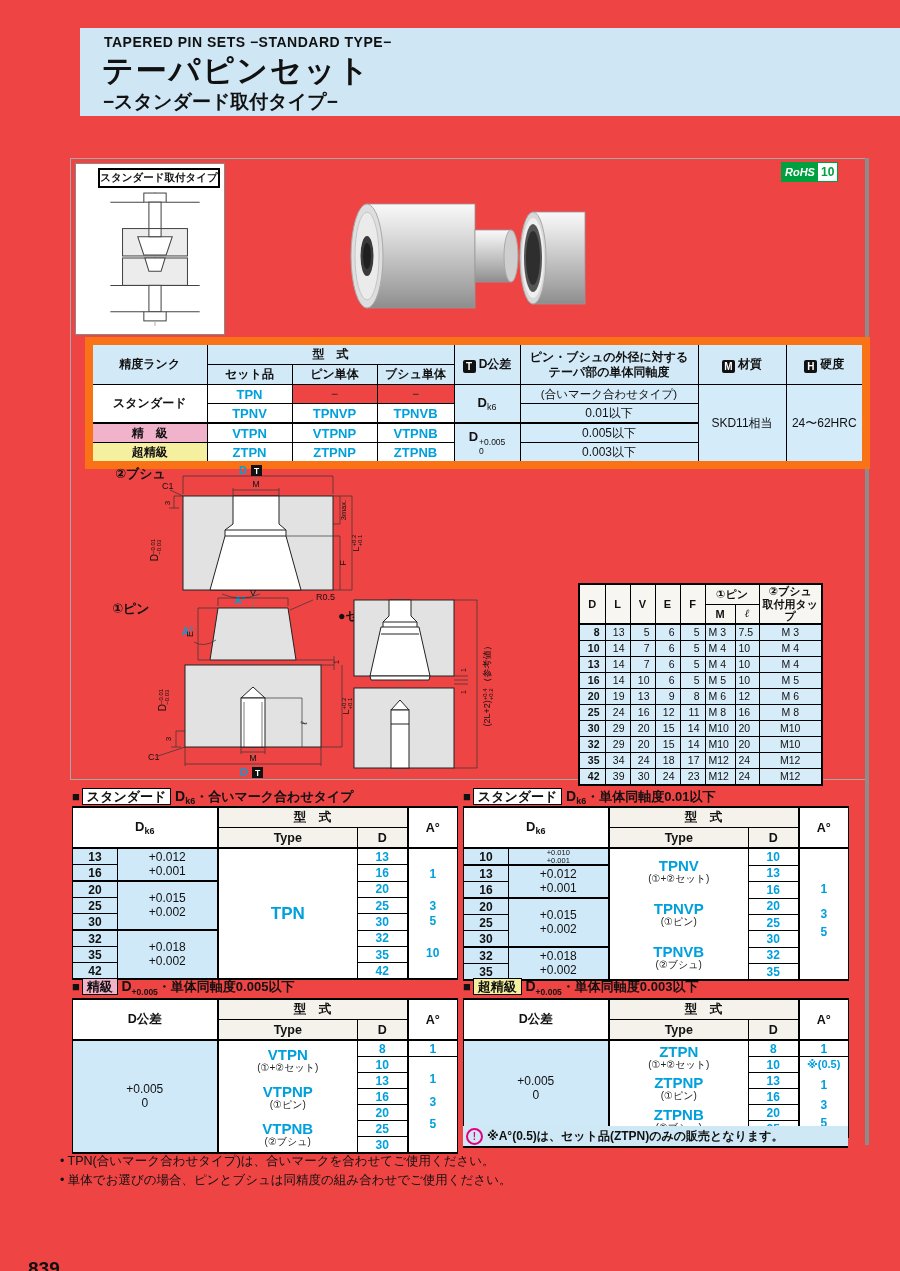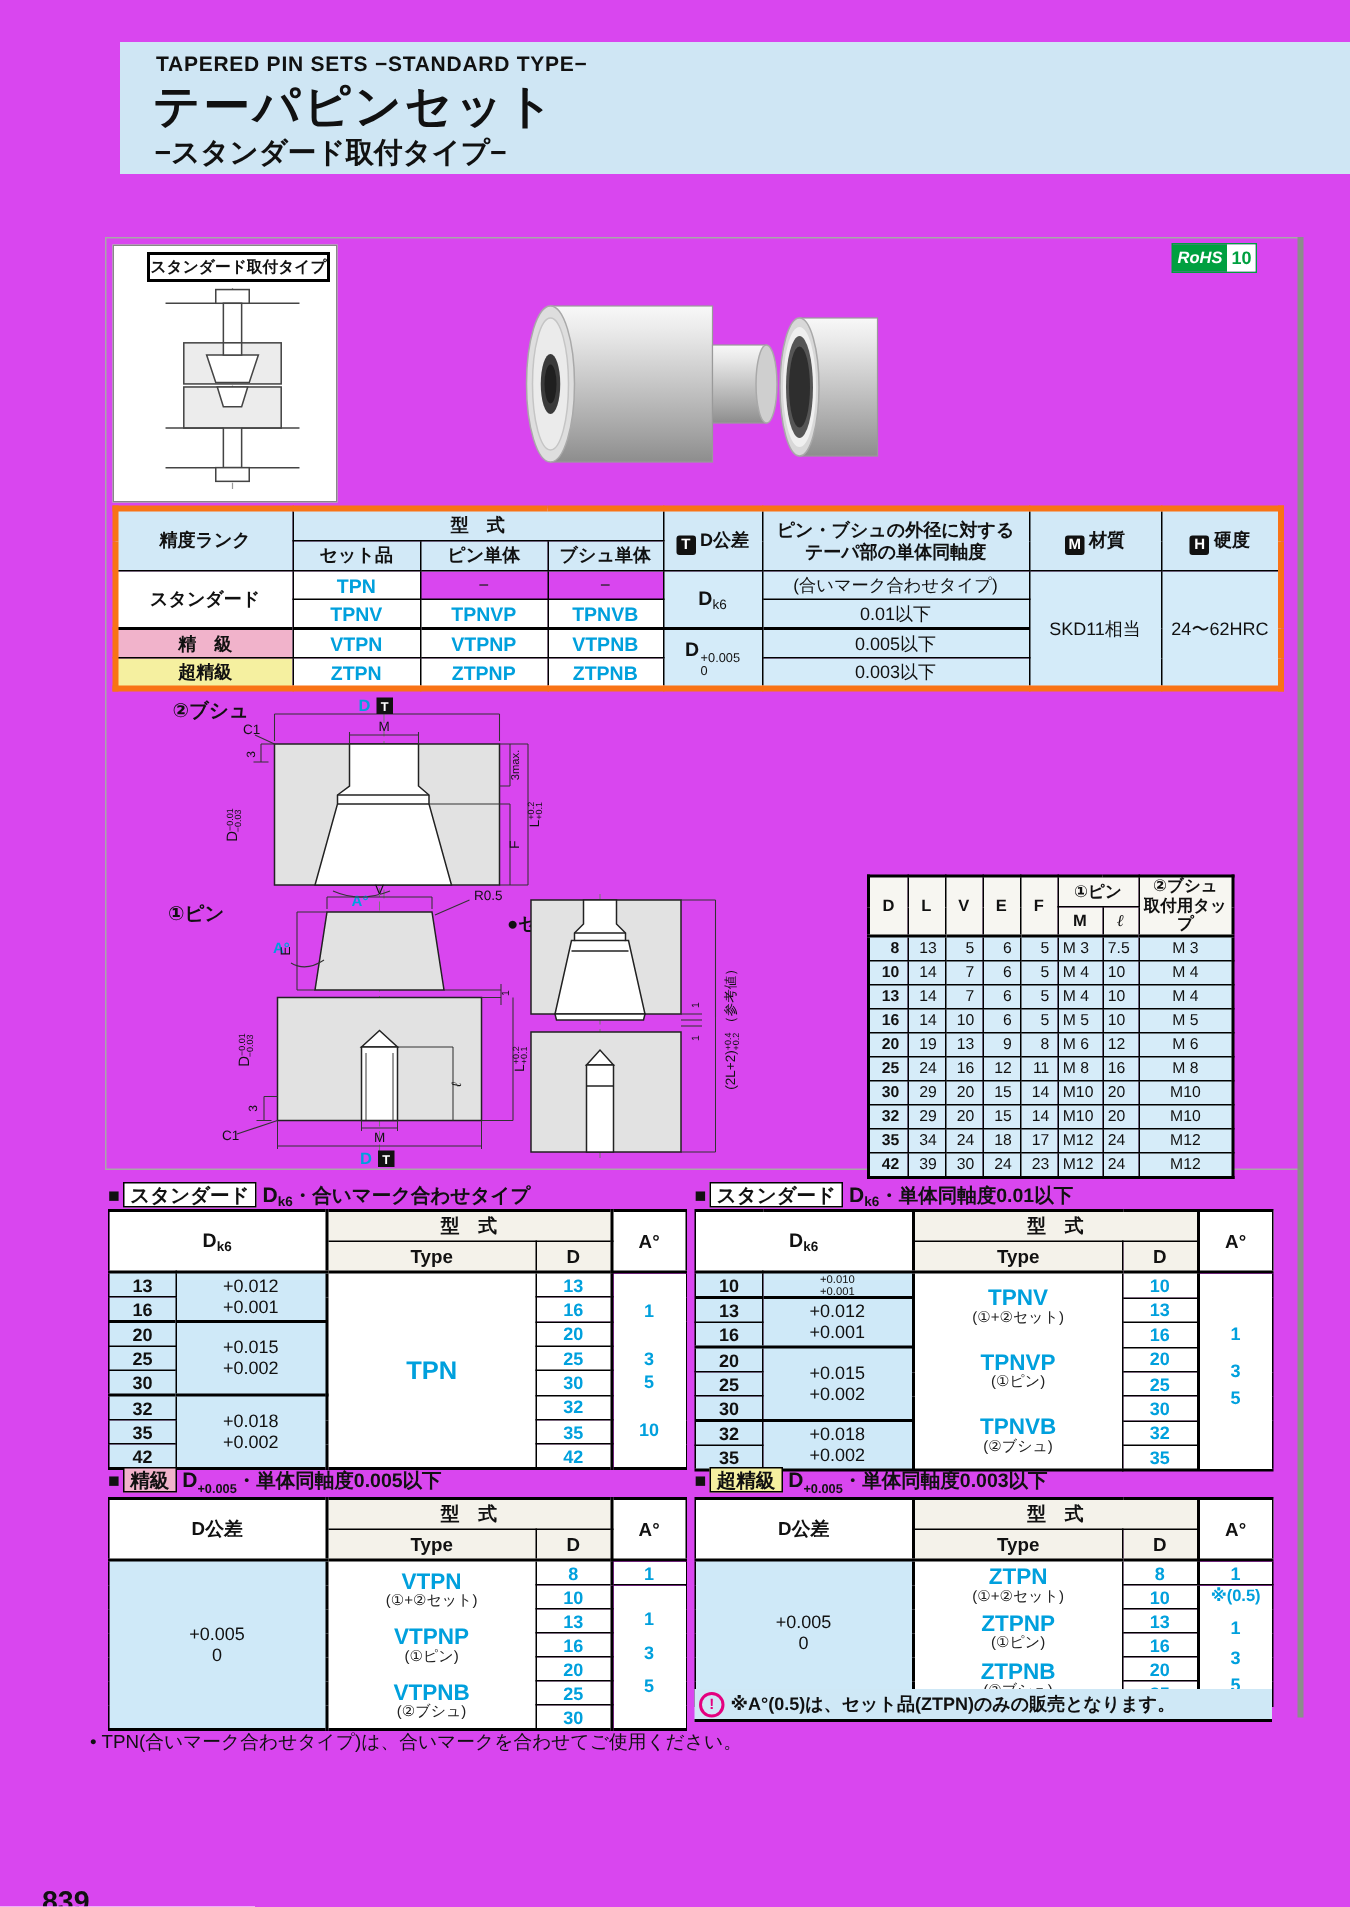--- a/index.html
+++ b/index.html
@@ -1,16 +1,16 @@
 <!DOCTYPE html>
 <html><head>
 <meta charset="utf-8">
 <style>
   html,body{margin:0;padding:0;background:#fff;}
-  #page{position:relative;width:900px;height:1271px;background:#d946ef;overflow:hidden;
+  #page{position:relative;width:900px;height:1271px;background:#ef4444;overflow:hidden;
         font-family:"Liberation Sans","DejaVu Sans",sans-serif;color:#111;}
   .abs{position:absolute;}
 
   
   .band{left:80px;top:28px;width:820px;height:88px;background:#cfe6f4;}
   .t-en{left:104px;top:34px;font-size:14px;font-weight:bold;letter-spacing:.5px;}
   .t-jp{left:102px;top:50px;font-size:31px;font-weight:bold;letter-spacing:2px;}
   .t-sub{left:103px;top:89px;font-size:19px;font-weight:bold;}
 
   
@@ -25,21 +25,21 @@
   
   .rohs{left:781px;top:162px;display:flex;border:1px solid #00a040;height:18px;line-height:18px;}
   .rl{background:#00a040;color:#fff;font-weight:bold;font-style:italic;font-size:11px;padding:0 3px;}
   .rn{background:#fff;color:#00a040;font-weight:bold;font-size:12px;padding:0 3px;}
 
   
   table{border-collapse:collapse;table-layout:fixed;}
   td,th{padding:0;margin:0;}
 
   
-  .spec{left:75px;top:337px;width:777px;border:4px solid #f97316;}
+  .spec{left:85px;top:337px;width:777px;border:8px solid #f97316;}
   .spec td{border:1px solid #000;text-align:center;vertical-align:middle;font-size:12px;height:18px;}
   .spec .hdr{background:#d2e9f7;font-weight:bold;height:19px;}
   .spec .lb{background:#d4ebf9;}
   .spec .mod{color:#00a0dd;font-weight:bold;font-size:13px;background:#fff;}
   .spec .dash{color:#222;}
   .spec .rank{font-weight:bold;background:#fff;}
   .spec .pink{background:#f1b3cb;}
   .spec .yel{background:#f5f0a0;}
   .spec .gsep{border-bottom:2px solid #000;}
   .coaxh{font-size:11.5px;line-height:1.25;font-weight:bold;}
@@ -836,17 +836,18 @@
   </tbody>
     </table>
 
   <div class="abs notebar">
     <span class="warnic">!</span>
     <span>※A°(0.5)は、セット品(ZTPN)のみの販売となります。</span>
   </div>
 
   <div class="abs fnotes">
     <div>• TPN(合いマーク合わせタイプ)は、合いマークを合わせてご使用ください。</div>
+      <div>• 単体でお選びの場合、ピンとブシュは同精度の組み合わせでご使用ください。</div>
   </div>
 
   <div class="abs pgnum">839</div>
 
 </div>
 
 </body></html>

